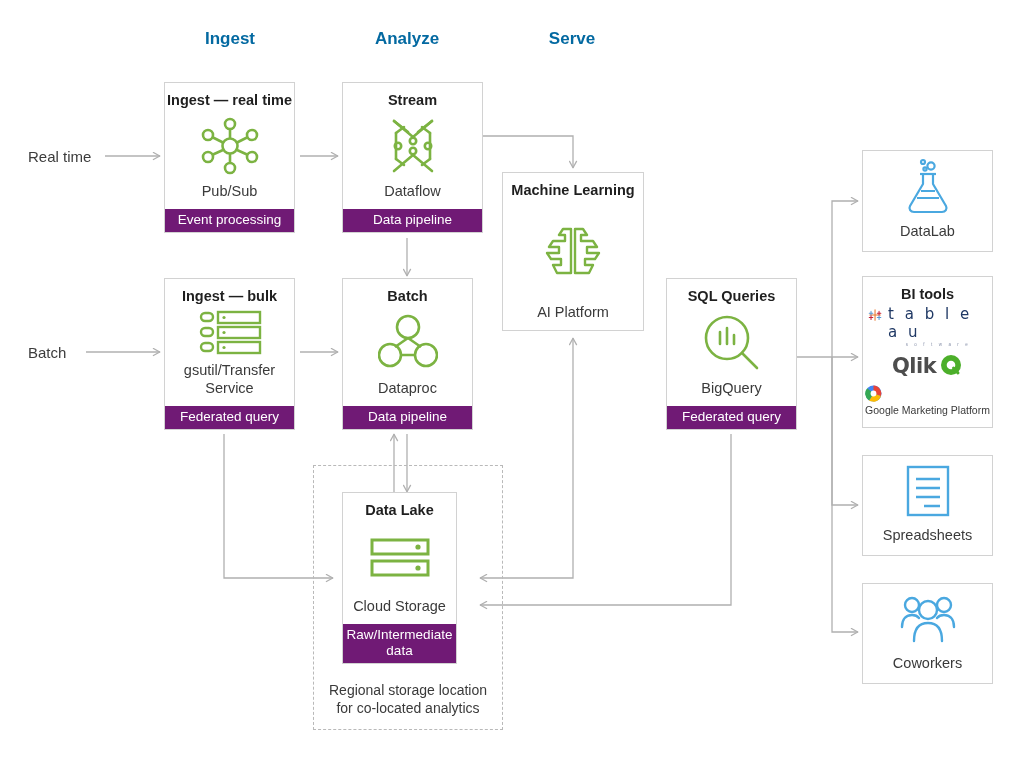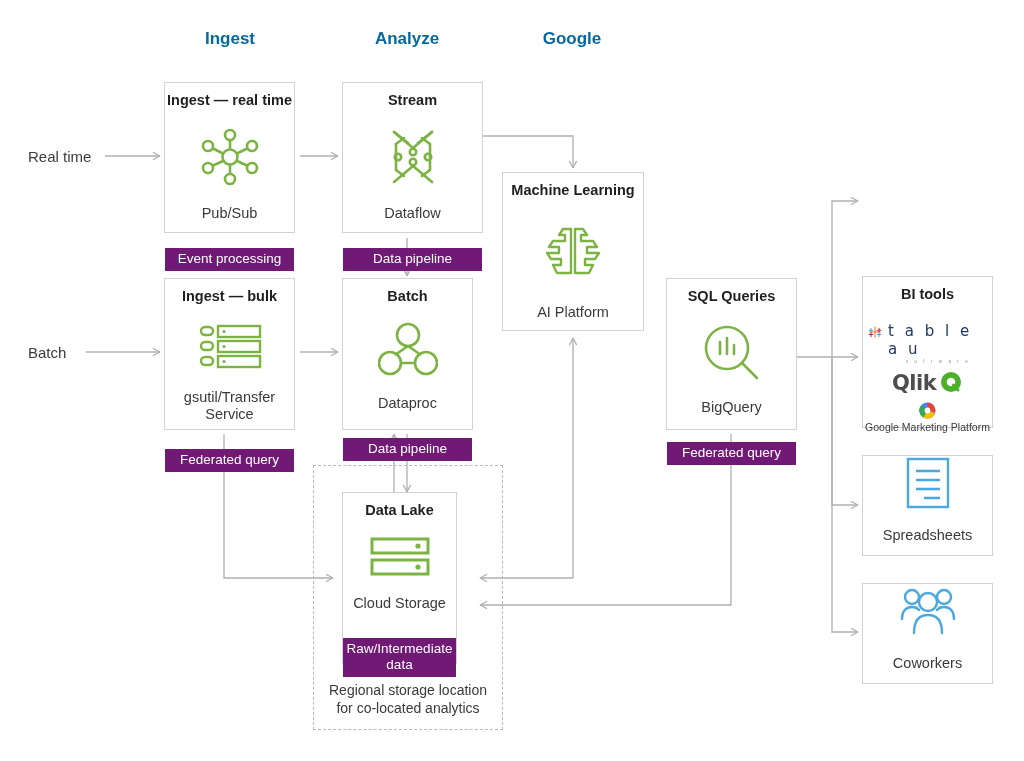--- a/index.html
+++ b/index.html
@@ -29,21 +29,20 @@
     transform: translateY(-50%);
   }
 
   
   .card {
     position: absolute;
     background: #ffffff;
     border: 1px solid #d2d2d2;
     display: flex; flex-direction: column;
     align-items: center;
-    gap: 17px;
   }
   .card-title {
     font-size: 14.5px; font-weight: bold; color: #1f1f1f;
     text-align: center; line-height: 1.15;
     margin-top: 9px; white-space: nowrap;
   }
   .card-icon {
     flex: 1 1 auto;
     display: flex; align-items: center; justify-content: center;
     width: 100%;
@@ -93,21 +92,21 @@
   }
   .tableau-sub {
     font-size: 4.5px; letter-spacing: 2.6px; color: #8a93ab;
     text-align: center; margin-top: 1px;
   }
   .qlik-row { display: flex; align-items: center; gap: 4px; }
   .qlik-word {
     font-size: 21px; font-weight: bold; color: #4d4d4d;
     font-family: "DejaVu Sans", sans-serif; letter-spacing: -0.5px;
   }
-  .gmp-row { display: flex; flex-direction: column; align-items: center; gap: 2px; }
+  .gmp-row { display: flex; flex-direction: column; gap: 2px; }
   .gmp-word { font-size: 10.5px; color: #3a3a3a; white-space: nowrap; }
 </style>
 </head>
 <body>
 
 <div id="stage">
 
   <svg id="wires" viewBox="0 0 1024 761" width="1024" height="761">
     <defs>
       <marker id="ah" markerWidth="9" markerHeight="9" refX="7.6" refY="4.5" orient="auto" markerUnits="userSpaceOnUse">
@@ -143,21 +142,21 @@
       <path d="M797,357 L858,357"></path>
 
       <path d="M832,357 L832,201 L858,201"></path>
       <path d="M832,357 L832,505 L858,505"></path>
       <path d="M832,357 L832,632 L858,632"></path>
     </g>
   </svg>
 
   <div class="col-header" style="left:230px; top:29px;">Ingest</div>
   <div class="col-header" style="left:407px; top:29px;">Analyze</div>
-  <div class="col-header" style="left:572px; top:29px;">Google</div>
+  <div class="col-header" style="left:572px; top:29px;">Serve</div>
 
   <div class="flow-label" style="left:28px; top:156px;">Real time</div>
   <div class="flow-label" style="left:28px; top:352px;">Batch</div>
 
   <div class="region" style="left:313px; top:465px; width:190px; height:265px;"></div>
   <div class="region-note" style="left:408px; top:682px; width:188px;">Regional storage location
 for co-located analytics</div>
 
   <div class="card" style="left:164px; top:82px; width:131px; height:151px;">
     <div class="card-title">Ingest — real time</div>
@@ -259,20 +258,33 @@
         <rect x="3" y="3" width="56" height="14"></rect>
         <rect x="3" y="24" width="56" height="14"></rect>
         <circle cx="49" cy="10" r="2.6" fill="#7cb342" stroke="none"></circle>
         <circle cx="49" cy="31" r="2.6" fill="#7cb342" stroke="none"></circle>
       </svg>
     </div>
     <div class="card-sub">Cloud Storage</div>
     <div class="card-badge">Raw/Intermediate data</div>
   </div>
 
+  <div class="card consumer" style="left:862px; top:150px; width:131px; height:102px;">
+    <div class="card-icon">
+      <svg width="50" height="58" viewBox="0 0 50 58" fill="none" stroke="#4aa8e0" stroke-width="2.2" stroke-linejoin="round">
+        <path d="M20 16 L20 26 L7 48 C5.5 51 7.5 54 11 54 L39 54 C42.5 54 44.5 51 43 48 L30 26 L30 16 Z"></path>
+        <path d="M17 16 L33 16"></path>
+        <path d="M14 40 L36 40 M18 33 L32 33"></path>
+        <circle cx="28" cy="8" r="3.6"></circle>
+        <circle cx="20" cy="4" r="2"></circle>
+        <circle cx="22" cy="11" r="1.6"></circle>
+      </svg>
+    </div>
+    <div class="card-sub">DataLab</div>
+  </div>
 
   <div class="card" style="left:862px; top:276px; width:131px; height:152px;">
     <div class="card-title">BI tools</div>
     <div class="bi-stack">
 
       <div>
         <div class="tableau-row">
           <svg width="20" height="20" viewBox="0 0 20 20">
             <g stroke-width="1.3" stroke-linecap="round">
               <path d="M10 3.5 L10 16.5 M3.5 10 L16.5 10" stroke="#e8762d"></path>

